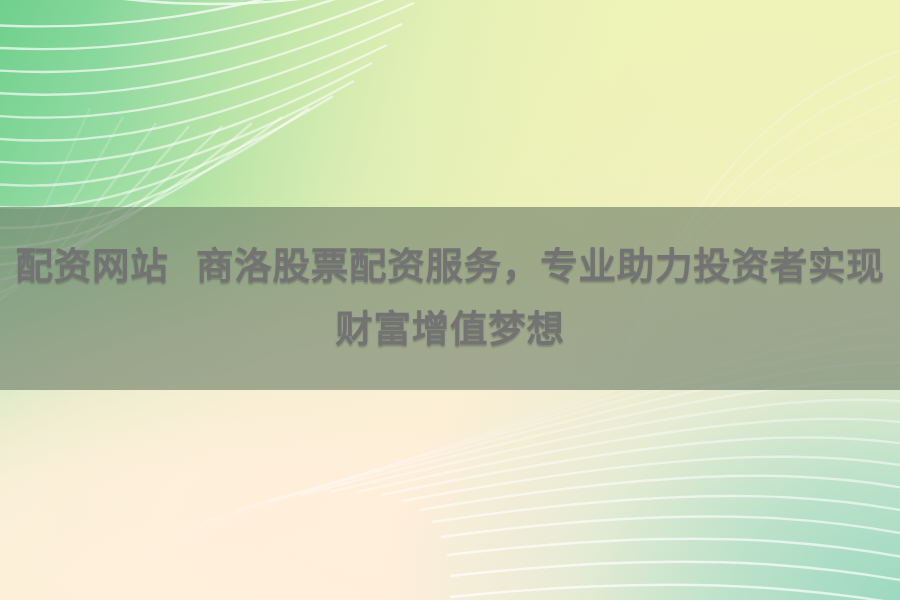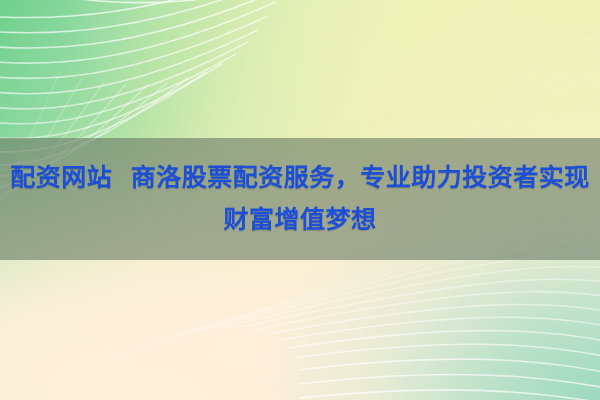--- a/index.html
+++ b/index.html
@@ -103,21 +103,21 @@
     align-items: center;
     justify-content: center;
   }
 
   .headline {
     margin: 0;
     width: 600px;
     padding: 0 8px;
     box-sizing: border-box;
     text-align: center;
-    color: #1d4ed8;
+    color: #737373;
     font-size: 25px;
     font-weight: 700;
     line-height: 42px;
     letter-spacing: 0.5px;
     white-space: pre-wrap;
     word-break: break-all;
     text-shadow: 0 1px 1px rgba(60,70,58,0.30);
   }
 </style>
 </head>

